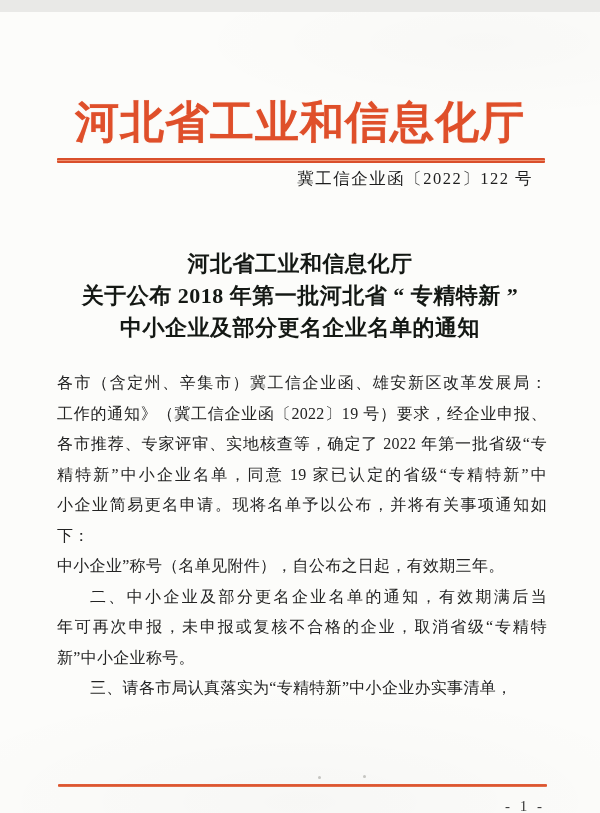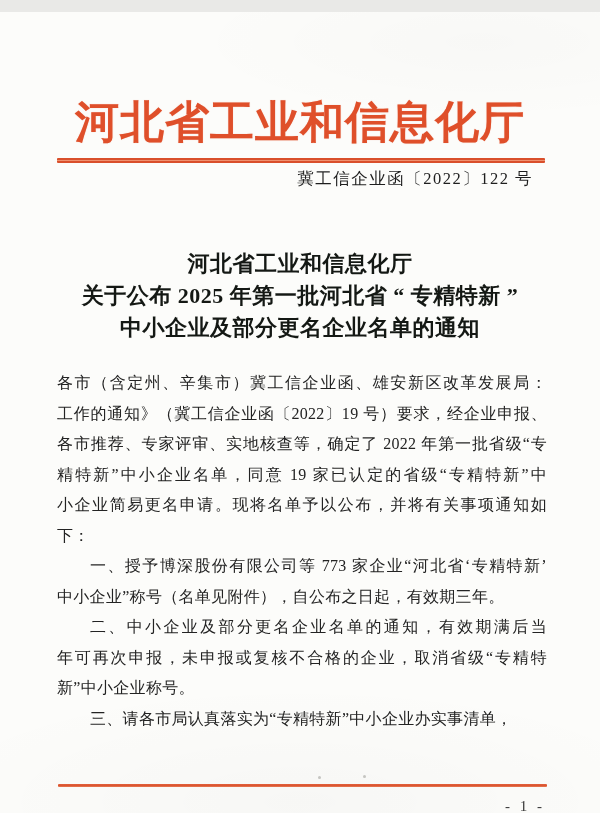--- a/index.html
+++ b/index.html
@@ -92,32 +92,31 @@
 <div class="page">
 
   <div class="agency">河北省工业和信息化厅</div>
 
   <div class="agency-rule"></div>
 
   <div class="doc-no">冀工信企业函〔2022〕122 号</div>
 
   <div class="title">
     <div>河北省工业和信息化厅</div>
-    <div>关于公布 2025 年第一批河北省 “ 专精特新 ”</div>
+    <div>关于公布 2018 年第一批河北省 “ 专精特新 ”</div>
     <div>中小企业及部分更名企业名单的通知</div>
   </div>
 
   <div class="body-text">
     <div class="line fill">各市（含定州、辛集市）冀工信企业函、雄安新区改革发展局：</div>
     <div class="line fill">工作的通知》（冀工信企业函〔2022〕19 号）要求，经企业申报、</div>
     <div class="line fill">各市推荐、专家评审、实地核查等，确定了 2022 年第一批省级“专</div>
     <div class="line fill">精特新”中小企业名单，同意 19 家已认定的省级“专精特新”中</div>
     <div class="line fill">小企业简易更名申请。现将名单予以公布，并将有关事项通知如</div>
     <div class="line">下：</div>
-    <div class="line fill indent">一、授予博深股份有限公司等 773 家企业“河北省‘专精特新’</div>
     <div class="line">中小企业”称号（名单见附件），自公布之日起，有效期三年。</div>
     <div class="line fill indent">二、中小企业及部分更名企业名单的通知，有效期满后当</div>
     <div class="line fill">年可再次申报，未申报或复核不合格的企业，取消省级“专精特</div>
     <div class="line">新”中小企业称号。</div>
     <div class="line indent">三、请各市局认真落实为“专精特新”中小企业办实事清单，</div>
   </div>
 
   <div class="speck s1"></div>
   <div class="speck s2"></div>
 

